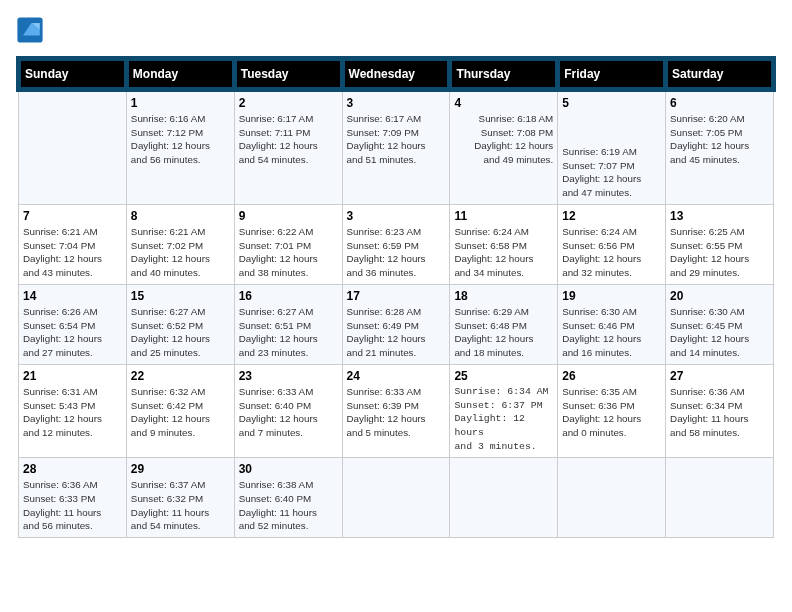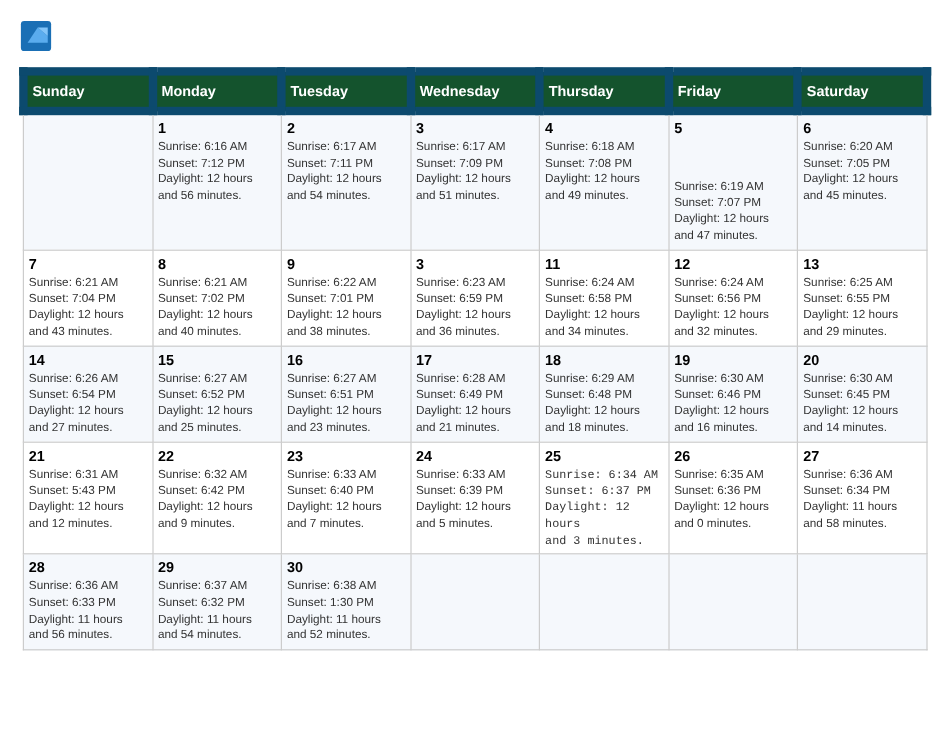--- a/index.html
+++ b/index.html
@@ -45,27 +45,27 @@
     .subtitle {
       font-size: 15px;
       color: #333;
     }
     table {
       width: 100%;
       border-collapse: collapse;
       font-size: 10.5px;
     }
     thead tr th {
-      background-color: #14532d;
+      background-color: #000000;
       color: #fff;
       padding: 6px 4px;
       text-align: left;
       font-size: 12px;
       font-weight: bold;
-      border: 7px solid #0c4a6e;
+      border: 5px solid #0c4a6e;
     }
     tbody tr td {
       border: 1px solid #ccc;
       vertical-align: top;
       padding: 4px 4px;
       height: 80px;
       width: 14.28%;
     }
     tbody tr:nth-child(odd) td {
       background-color: #f5f8fc;
@@ -139,21 +139,21 @@
         </td>
         <td>
           <div class="day-number">3</div>
           <div class="day-info" style="white-space: pre-line;">Sunrise: 6:17 AM
 Sunset: 7:09 PM
 Daylight: 12 hours
 and 51 minutes.</div>
         </td>
         <td>
           <div class="day-number">4</div>
-          <div class="day-info" style="white-space: pre-line;">Sunrise: 6:18 AM
+          <div class="day-info" style="white-space: pre-line; text-align: right;">Sunrise: 6:18 AM
 Sunset: 7:08 PM
 Daylight: 12 hours
 and 49 minutes.</div>
         </td>
         <td>
           <div class="day-number">5</div>
           <div class="day-info" style="white-space: pre-line; margin-top: 35px;">Sunrise: 6:19 AM
 Sunset: 7:07 PM
 Daylight: 12 hours
 and 47 minutes.</div>
@@ -330,21 +330,21 @@
         <td>
           <div class="day-number">29</div>
           <div class="day-info" style="white-space: pre-line;">Sunrise: 6:37 AM
 Sunset: 6:32 PM
 Daylight: 11 hours
 and 54 minutes.</div>
         </td>
         <td>
           <div class="day-number">30</div>
           <div class="day-info" style="white-space: pre-line;">Sunrise: 6:38 AM
-Sunset: 1:30 PM
+Sunset: 6:40 PM
 Daylight: 11 hours
 and 52 minutes.</div>
         </td>
         <td class="empty-cell"></td>
         <td class="empty-cell"></td>
         <td class="empty-cell"></td>
         <td class="empty-cell"></td>
       </tr>
     </tbody>
 </table>

